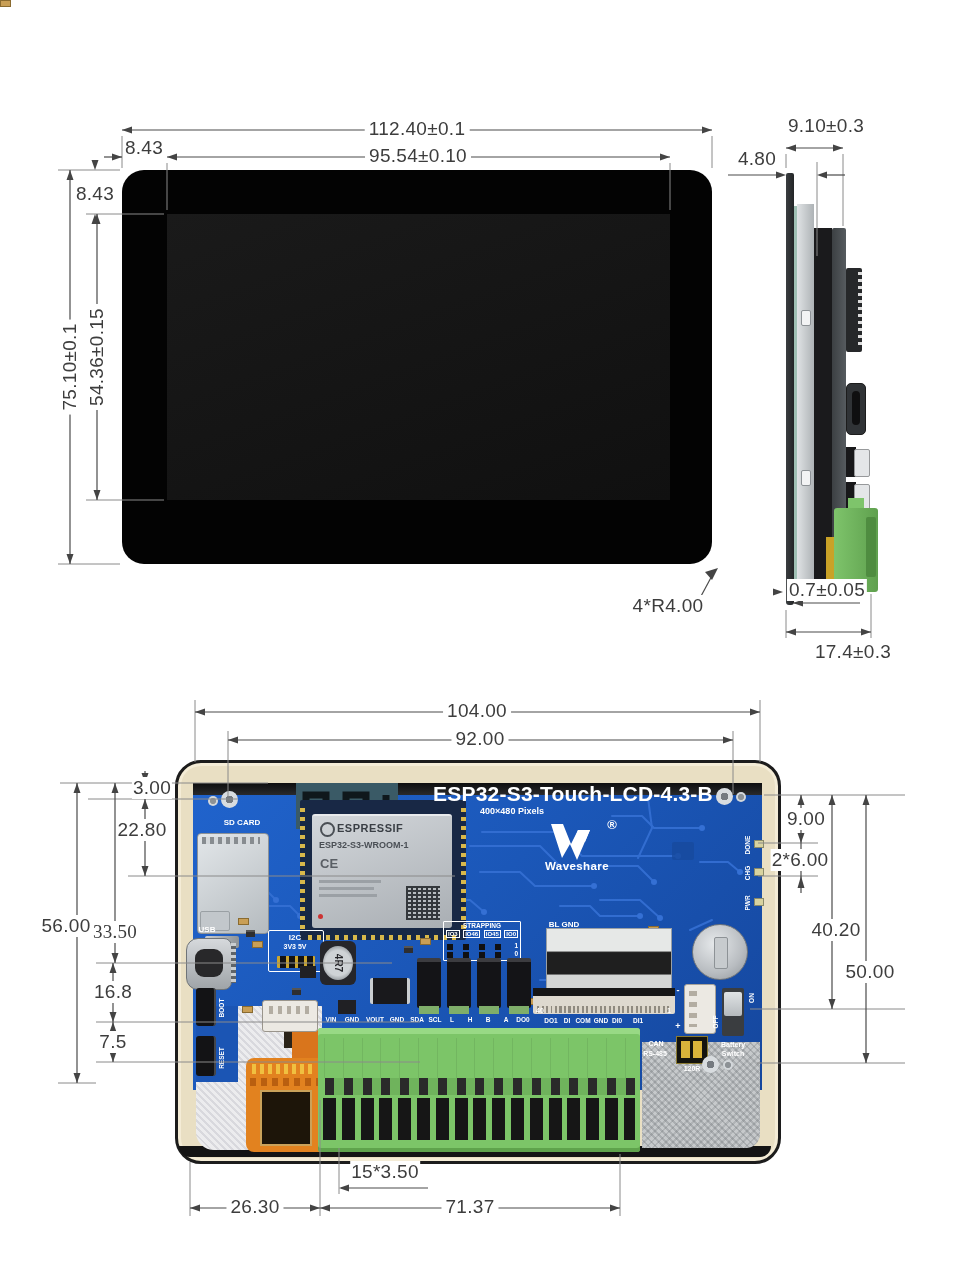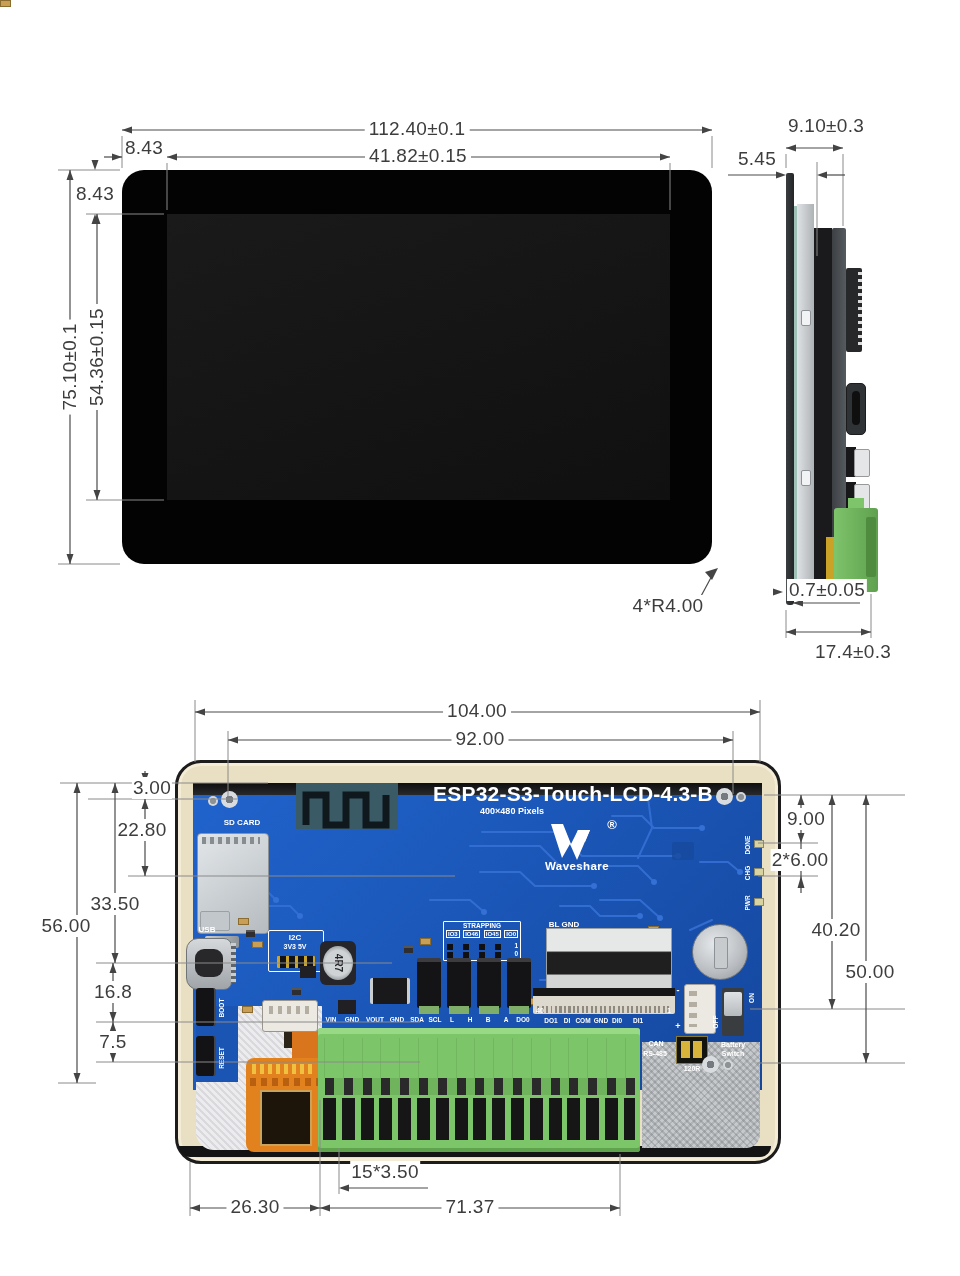--- a/index.html
+++ b/index.html
@@ -104,20 +104,35 @@
       </svg>
   </div>
 
   <div class="hole-small" style="left:208px;top:796px;"></div>
   <div class="hole-big" style="left:221px;top:791px;"></div>
   <div class="hole-big" style="left:716px;top:788px;"></div>
   <div class="hole-small" style="left:736px;top:792px;"></div>
   <div class="hole-big" style="left:702px;top:1056px;"></div>
   <div class="hole-small" style="left:723px;top:1060px;"></div>
 
+  <div class="comp" style="left:300px;top:800px;width:166px;height:140px;background:#182845;border-radius:2px;">
+    <div class="abs" style="left:0;top:8px;width:5px;height:124px;background:repeating-linear-gradient(180deg,#d9b84a 0 4px,#182845 4px 9px);"></div>
+    <div class="abs" style="right:0;top:8px;width:5px;height:124px;background:repeating-linear-gradient(180deg,#d9b84a 0 4px,#182845 4px 9px);"></div>
+    <div class="abs" style="left:8px;bottom:0;width:150px;height:5px;background:repeating-linear-gradient(90deg,#d9b84a 0 4px,#182845 4px 9px);"></div>
+    <div class="abs" style="left:12px;top:14px;width:140px;height:112px;background:linear-gradient(160deg,#d2d6da,#a9aeb3);border-radius:3px;border-top:2px solid #e8eaec;"></div>
+    <div class="abs" style="left:20px;top:22px;width:11px;height:11px;border:2px solid #4a4f55;border-radius:50%;"></div>
+    <div class="abs" style="left:37px;top:22px;font-size:11px;font-weight:bold;color:#3a3f45;letter-spacing:.5px;">ESPRESSIF</div>
+    <div class="abs" style="left:19px;top:40px;font-size:9px;font-weight:bold;color:#4a4f55;">ESP32-S3-WROOM-1</div>
+    <div class="abs" style="left:20px;top:56px;font-size:13px;font-weight:bold;color:#5a5f65;">CE</div>
+    <div class="abs" style="left:19px;top:80px;width:62px;height:3px;background:#9ba0a5;"></div>
+    <div class="abs" style="left:19px;top:87px;width:55px;height:3px;background:#9ba0a5;"></div>
+    <div class="abs" style="left:19px;top:94px;width:58px;height:3px;background:#9ba0a5;"></div>
+    <div class="abs" style="left:106px;top:86px;width:34px;height:34px;background-color:#b7bcc0;background-image:repeating-linear-gradient(0deg,#34383c 0 2px,transparent 2px 4px),repeating-linear-gradient(90deg,#34383c 0 2px,transparent 2px 5px);"></div>
+    <div class="abs" style="left:18px;top:114px;width:5px;height:5px;background:#c33;border-radius:50%;"></div>
+  </div>
 
   <div class="comp" style="left:197px;top:833px;width:70px;height:99px;background:linear-gradient(145deg,#e2e6e9,#b5bbbf);border-radius:4px;border:1px solid #8d9296;">
     <div class="abs" style="left:4px;top:3px;width:58px;height:7px;background:repeating-linear-gradient(90deg,#878c90 0 4px,#d4d8db 4px 8px);"></div>
     <div class="abs" style="left:2px;bottom:2px;width:28px;height:18px;background:#c2c7cb;border:1px solid #9aa0a4;border-radius:2px;"></div>
   </div>
   <div class="comp" style="left:205px;top:936px;width:34px;height:12px;background:linear-gradient(90deg,#caced1,#8d9296);border-radius:2px;"></div>
 
   <div class="comp" style="left:186px;top:938px;width:44px;height:50px;background:linear-gradient(180deg,#d6d9dc,#9fa4a8);border:1px solid #6f7478;border-radius:12px 8px 8px 12px;">
     <div class="abs" style="left:8px;top:10px;width:28px;height:28px;background:#28282a;border-radius:9px;"></div>
     <div class="abs" style="right:-5px;top:4px;width:5px;height:40px;background:repeating-linear-gradient(180deg,#caced1 0 3px,#5f6468 3px 6px);"></div>
@@ -383,37 +398,37 @@
         <polygon points="866,1063 862.5,1053 869.5,1053"></polygon>
       <polygon points="190,1208 200,1204.5 200,1211.5"></polygon>
         <polygon points="320,1208 310,1204.5 310,1211.5"></polygon>
       <polygon points="320,1208 330,1204.5 330,1211.5"></polygon>
         <polygon points="620,1208 610,1204.5 610,1211.5"></polygon>
       <polygon points="339,1188 349,1184.5 349,1191.5"></polygon>
     </g>
   </svg>
 
   <div class="dim" style="left:417px;top:129px;">112.40±0.1</div>
-  <div class="dim" style="left:418px;top:156px;">41.82±0.15</div>
+  <div class="dim" style="left:418px;top:156px;">95.54±0.10</div>
   <div class="dim" style="left:144px;top:148px;padding:0 1px;">8.43</div>
   <div class="dim" style="left:95px;top:194px;padding:0 1px;">8.43</div>
   <div class="dim v" style="left:70px;top:367px;">75.10±0.1</div>
   <div class="dim v" style="left:97px;top:357px;">54.36±0.15</div>
   <div class="dim" style="left:668px;top:606px;">4*R4.00</div>
 
   <div class="dim" style="left:826px;top:126px;">9.10±0.3</div>
-  <div class="dim" style="left:757px;top:159px;padding:0 1px;">5.45</div>
+  <div class="dim" style="left:757px;top:159px;padding:0 1px;">4.80</div>
   <div class="dim" style="left:827px;top:590px;padding:0 2px;">0.7±0.05</div>
   <div class="dim" style="left:828px;top:652px;margin-left:25px;">17.4±0.3</div>
 
   <div class="dim" style="left:477px;top:711px;">104.00</div>
   <div class="dim" style="left:480px;top:739px;">92.00</div>
   <div class="dim" style="left:152px;top:788px;padding:0 1px;">3.00</div>
   <div class="dim" style="left:142px;top:830px;padding:0 1px;">22.80</div>
-  <div class="dim" style="left:115px;top:904px;padding:0 1px;">33.50</div>
+  <div class="dim" style="left:115px;top:932px;padding:0 1px;font-family:Liberation Serif, serif;">33.50</div>
   <div class="dim" style="left:66px;top:926px;padding:0 1px;">56.00</div>
   <div class="dim" style="left:113px;top:992px;padding:0 1px;">16.8</div>
   <div class="dim" style="left:113px;top:1042px;padding:0 1px;">7.5</div>
   <div class="dim" style="left:806px;top:819px;padding:0 1px;">9.00</div>
   <div class="dim" style="left:800px;top:860px;padding:0 1px;">2*6.00</div>
   <div class="dim" style="left:836px;top:930px;padding:0 1px;">40.20</div>
   <div class="dim" style="left:870px;top:972px;padding:0 1px;">50.00</div>
   <div class="dim" style="left:255px;top:1207px;">26.30</div>
   <div class="dim" style="left:470px;top:1207px;">71.37</div>
   <div class="dim" style="left:385px;top:1172px;padding:0 1px;">15*3.50</div>

